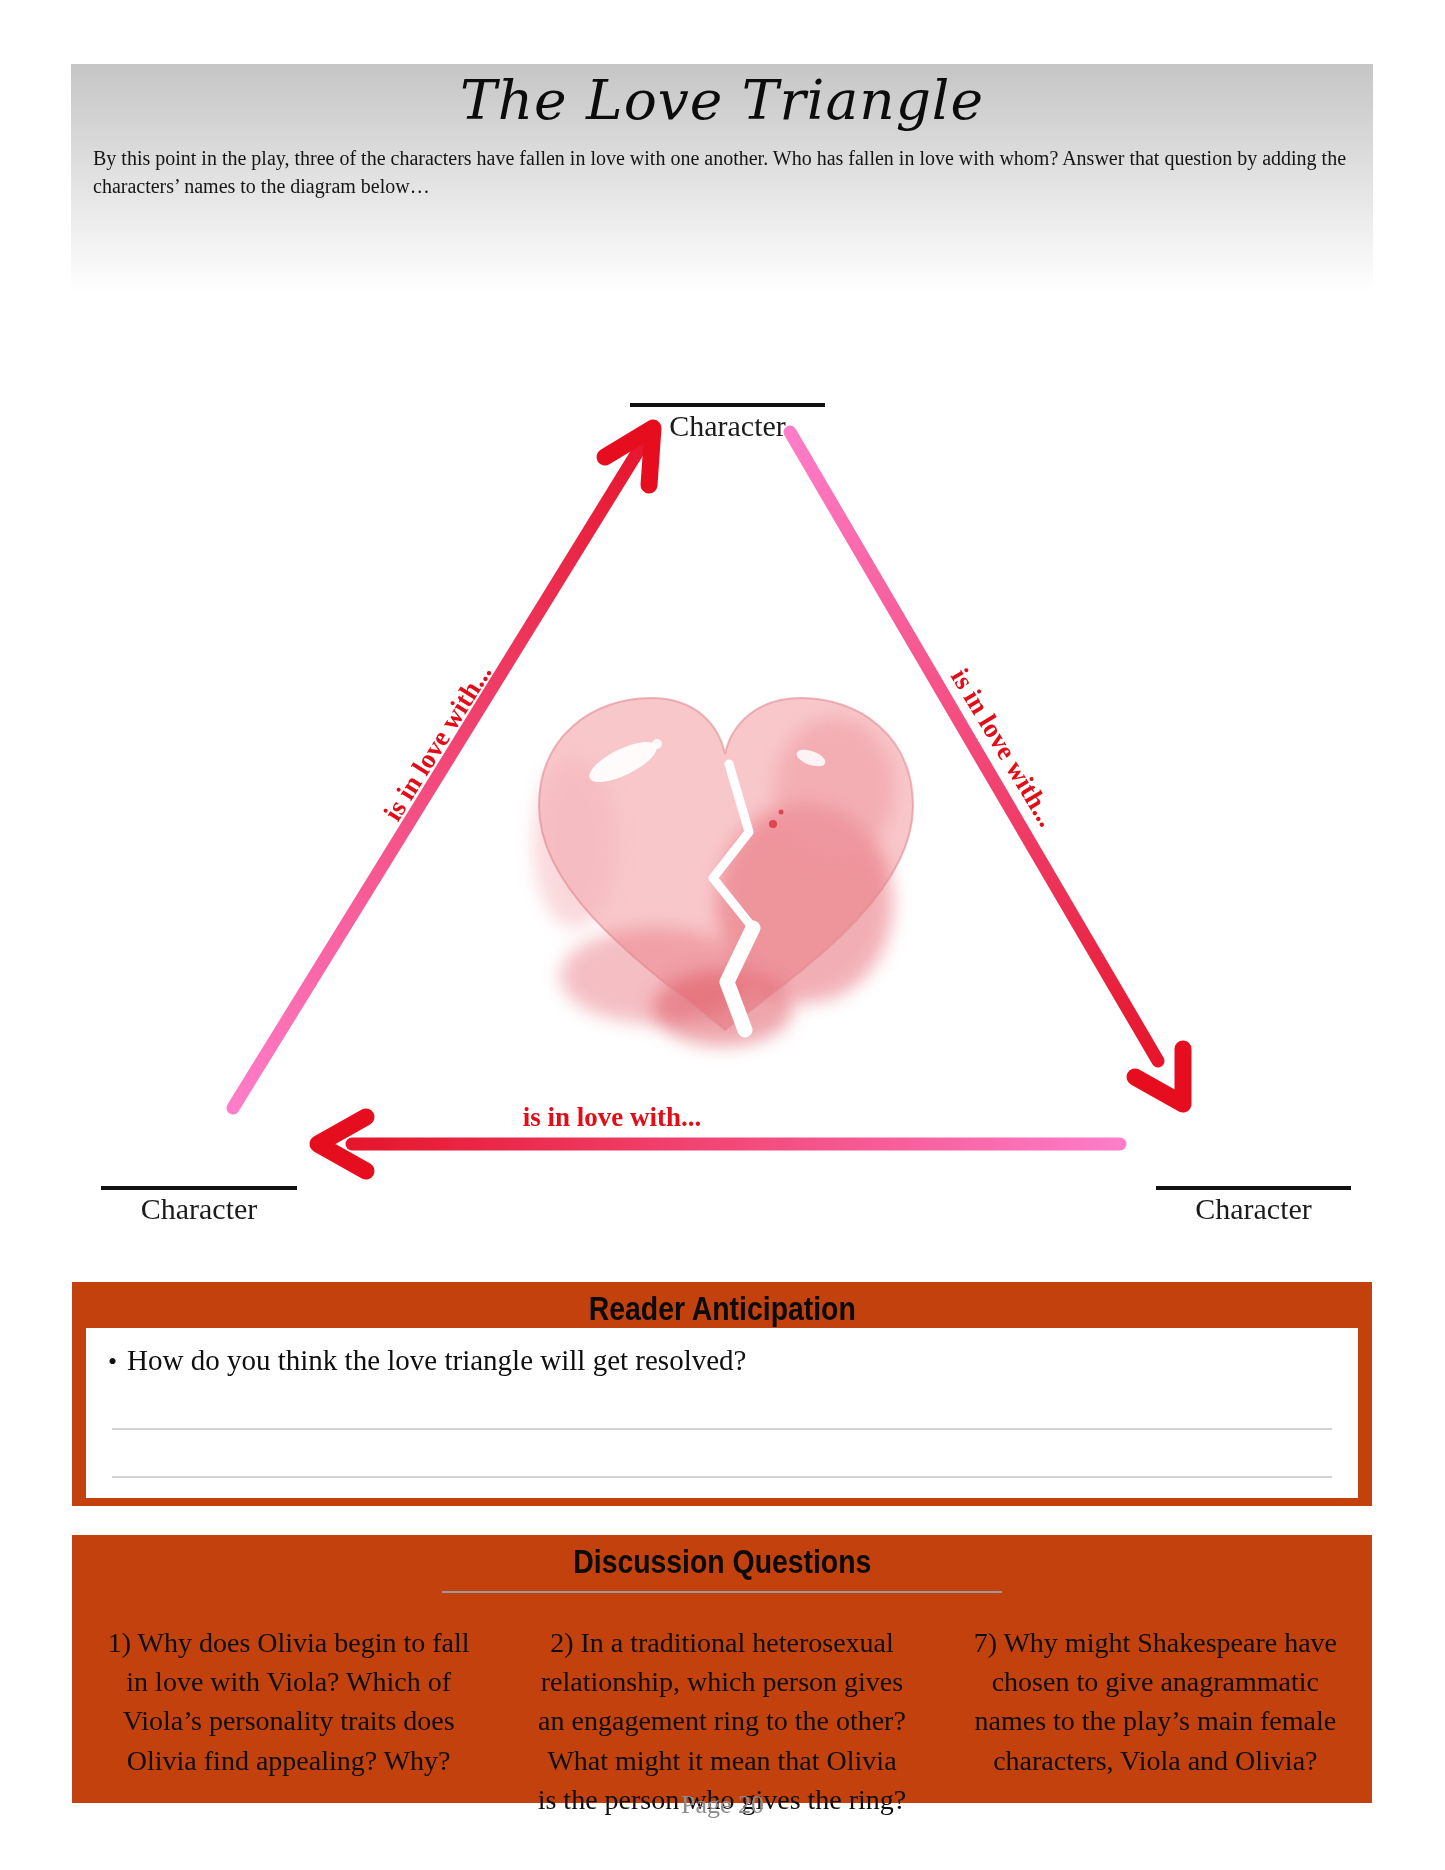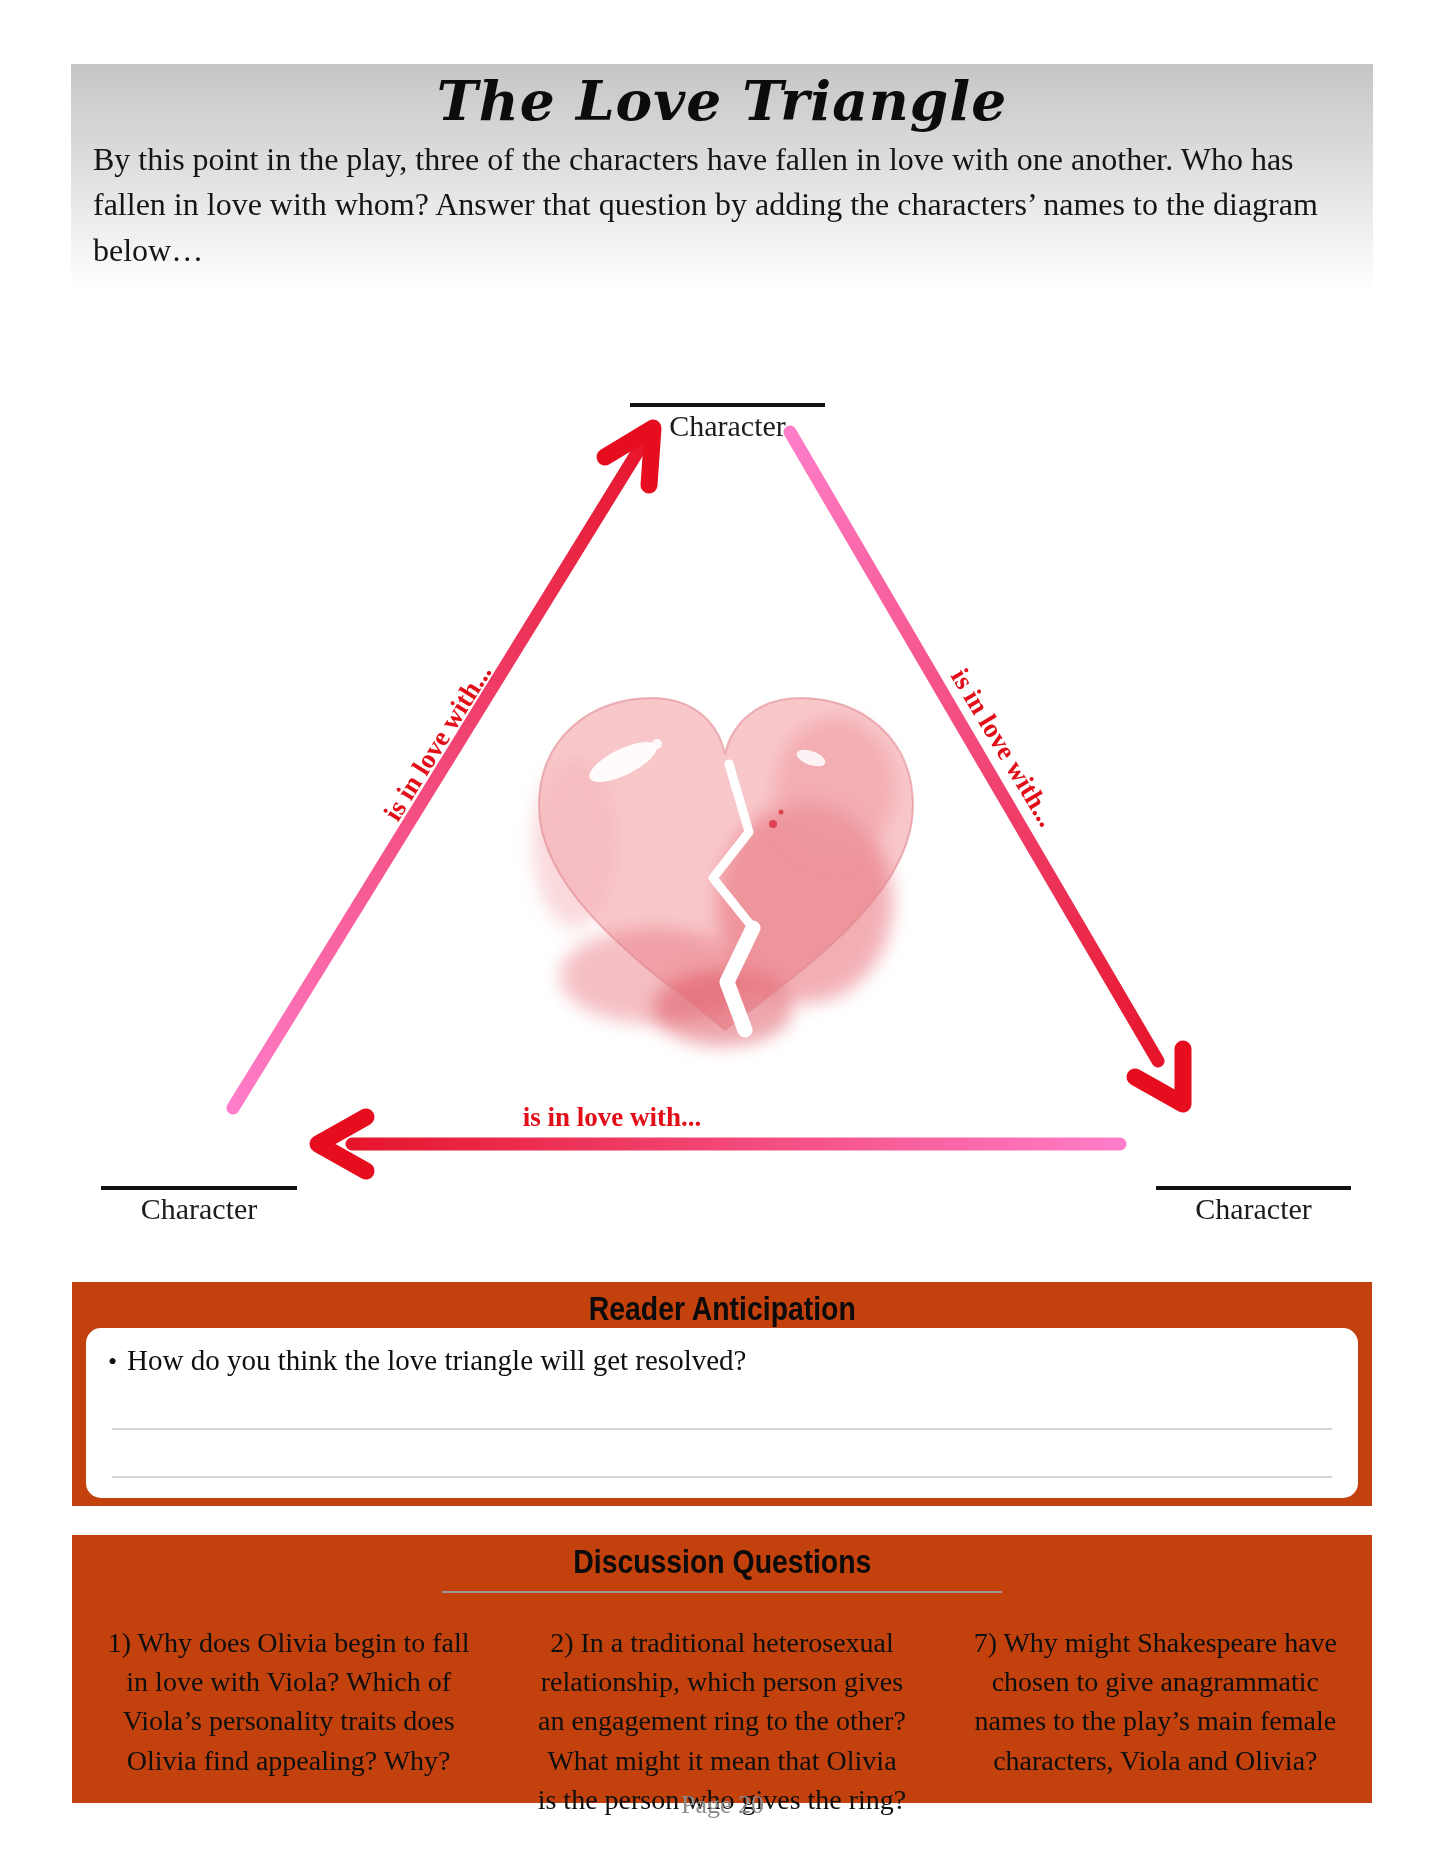--- a/index.html
+++ b/index.html
@@ -3,38 +3,38 @@
 <meta charset="utf-8">
 <style>
   html,body{margin:0;padding:0;background:#fff;}
   .page{position:relative;width:1445px;height:1870px;background:#ffffff;overflow:hidden;
         font-family:"Liberation Serif",serif;color:#111;}
 
   
   .header{position:absolute;left:71px;top:64px;width:1302px;height:238px;
           background:linear-gradient(to bottom,#c6c6c6 0%,#d2d2d2 22%,#e9e9e9 60%,#ffffff 96%);}
   .header h1{margin:4px 0 0 0;text-align:center;
-             font-family:"DejaVu Serif",serif;font-style:italic;font-weight:bold;
+             font-family:"DejaVu Serif",serif;font-style:italic;font-weight:normal;
              font-size:55px;letter-spacing:1px;color:#0c0c0c;}
-  .header p{margin:4px 22px 0 22px;font-size:32px;line-height:1.42;color:#151515;}
+  .header p{margin:12px 22px 0 22px;font-size:20px;line-height:1.42;color:#151515;}
 
   
   .diagram{position:absolute;left:0;top:320px;width:1445px;height:940px;}
   .tri-svg{position:absolute;left:0;top:0;}
   .char-label{position:absolute;text-align:center;margin-top:20px;}
   .blank-line{border-top:4px solid #111;width:100%;height:0;}
   .char-text{font-size:30px;color:#1c1c1c;margin-top:2px;}
 
   
   .panel{position:absolute;left:72px;width:1300px;background:#c2410c;}
   .panel h2{margin:0;padding-top:8px;text-align:center;font-size:33px;color:#0b0b0b;}
   .panel h2 span{display:inline-block;transform:scaleX(.86);
                  font-family:"Liberation Sans",sans-serif;font-weight:bold;}
   .reader{top:1282px;height:224px;}
-  .white-box{position:absolute;left:14px;right:14px;top:46px;height:170px;background:#ffffff;border-radius:15px;}
+  .white-box{position:absolute;left:14px;right:14px;top:46px;height:170px;background:#ffffff;}
   .question-line{margin:0;padding:16px 10px 0 22px;font-size:29px;color:#0f0f0f;}
   .bullet{font-size:26px;margin-right:10px;}
   .answer-line{position:absolute;left:26px;right:26px;height:2px;background:#d4d4d4;}
   .answer-line.l1{top:100px;}
   .answer-line.l2{top:148px;}
 
   .discussion{top:1535px;height:268px;}
   .heading-rule{width:560px;margin:10px auto 0 auto;border-top:2px solid #9a9a9a;height:0;}
   .columns{display:flex;gap:32px;padding:14px 16px 0 16px;}
   .columns p{flex:1;margin:16px;font-size:28px;line-height:1.4;color:#0f0f0f;text-align:center;}

